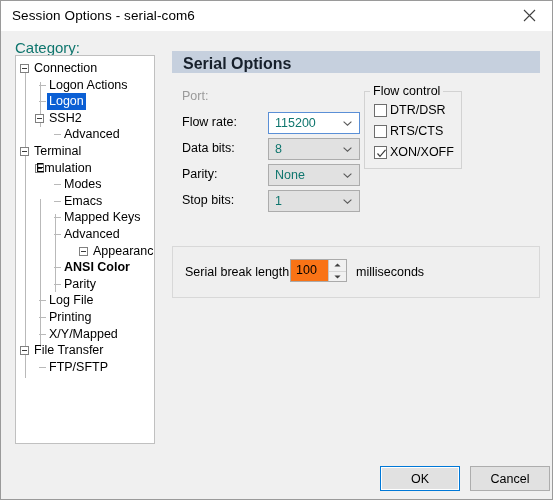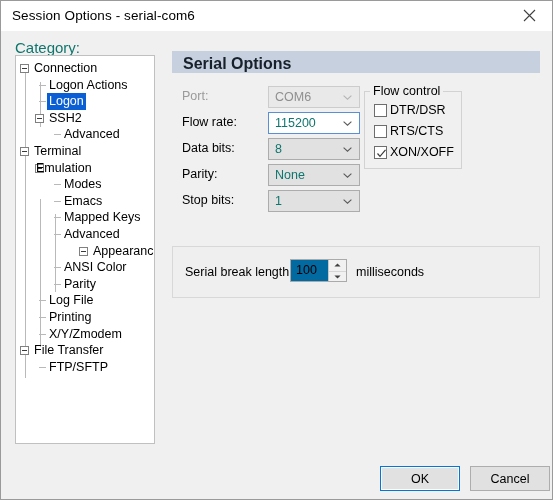--- a/index.html
+++ b/index.html
@@ -250,21 +250,21 @@
   #break-label {
     position: absolute;
     left: 12px; top: 18px;
     font-size: 12.5px;
   }
   #break-spin {
     position: absolute;
     left: 117px; top: 12px;
     width: 57px; height: 23px;
     border: 1px solid #aaaaaa;
-    background: #0369a1;
+    background: #f97316;
     box-sizing: border-box;
   }
   #break-value {
     position: absolute;
     left: 5px; top: 3px;
     font-size: 12.5px;
   }
   #spin-btns {
     position: absolute;
     right: 0; top: 0;
@@ -380,37 +380,37 @@
           <div class="tree-item" style="position: absolute; left: 0px; top: 170px; width: 100%;">
             <span class="hline" style="left: 38px; top: 8px; width: 7px;"></span>
             <span class="tree-label" style="left: 46px;">Advanced</span>
           </div>
           <div class="tree-item" style="position: absolute; left: 0px; top: 186.6px; width: 100%; margin-left: 44px;">
             <span class="tbox" style="left: 19px;"></span>
             <span class="tree-label" style="left: 31px;">Appearance</span>
           </div>
           <div class="tree-item" style="position: absolute; left: 0px; top: 203.2px; width: 100%;">
             <span class="hline" style="left: 38px; top: 8px; width: 7px;"></span>
-            <span class="tree-label" style="left: 46px;">ANSI Color</span>
+            <span class="tree-label" style="left: 46px; font-weight: bold;">ANSI Color</span>
           </div>
           <div class="tree-item" style="position: absolute; left: 0px; top: 219.8px; width: 100%;">
             <span class="hline" style="left: 38px; top: 8px; width: 7px;"></span>
             <span class="tree-label" style="left: 46px;">Parity</span>
           </div>
           <div class="tree-item" style="position: absolute; left: 0px; top: 236.4px; width: 100%;">
             <span class="hline" style="left: 23px; top: 8px; width: 7px;"></span>
             <span class="tree-label" style="left: 31px;">Log File</span>
           </div>
           <div class="tree-item" style="position: absolute; left: 0px; top: 253px; width: 100%;">
             <span class="hline" style="left: 23px; top: 8px; width: 7px;"></span>
             <span class="tree-label" style="left: 31px;">Printing</span>
           </div>
           <div class="tree-item" style="position: absolute; left: 0px; top: 269.6px; width: 100%;">
             <span class="hline" style="left: 23px; top: 8px; width: 7px;"></span>
-            <span class="tree-label" style="left: 31px;">X/Y/Zmodem</span>
+            <span class="tree-label" style="left: 31px;">X/Y/Mapped</span>
           </div>
           <div class="tree-item" style="position: absolute; left: 0px; top: 286.2px; width: 100%;">
             <span class="tbox" style="left: 4px;"></span>
             <span class="tree-label" style="left: 16px;">File Transfer</span>
           </div>
           <div class="tree-item" style="position: absolute; left: 0px; top: 302.8px; width: 100%;">
             <span class="hline" style="left: 23px; top: 8px; width: 7px;"></span>
             <span class="tree-label" style="left: 31px;">FTP/SFTP</span>
           </div>
         </div>
@@ -418,28 +418,20 @@
 
     <div id="right-pane">
 
       <div id="section-header">
         <div id="section-header-text">Serial Options</div>
       </div>
 
       <div id="fields">
           <div class="frow" style="left: 10px; top: 35px; width: 190px;">
             <span class="flabel disabled">Port:</span>
-            <div class="combo disabled">
-              <span class="combo-text">COM6</span>
-              <span class="combo-arrow">
-                <svg width="9" height="5" viewBox="0 0 9 5">
-                  <path d="M0.6 0.6 L4.5 4.2 L8.4 0.6" stroke="#b5b5b5" stroke-width="1.1" fill="none"></path>
-                </svg>
-              </span>
-            </div>
           </div>
           <div class="frow" style="left: 10px; top: 61px; width: 190px;">
             <span class="flabel">Flow rate:</span>
             <div class="combo enabled">
               <span class="combo-text">115200</span>
               <span class="combo-arrow">
                 <svg width="9" height="5" viewBox="0 0 9 5">
                   <path d="M0.6 0.6 L4.5 4.2 L8.4 0.6" stroke="#5a5a5a" stroke-width="1.1" fill="none"></path>
                 </svg>
               </span>

